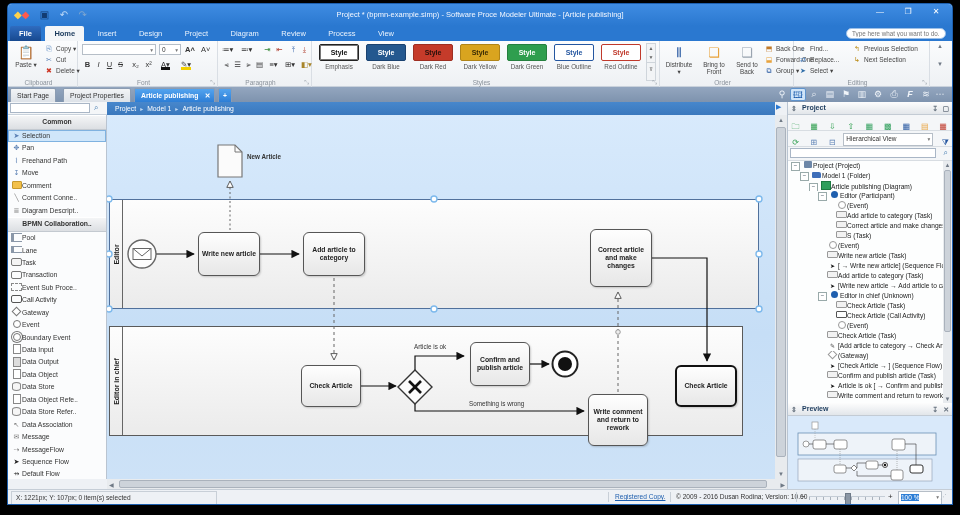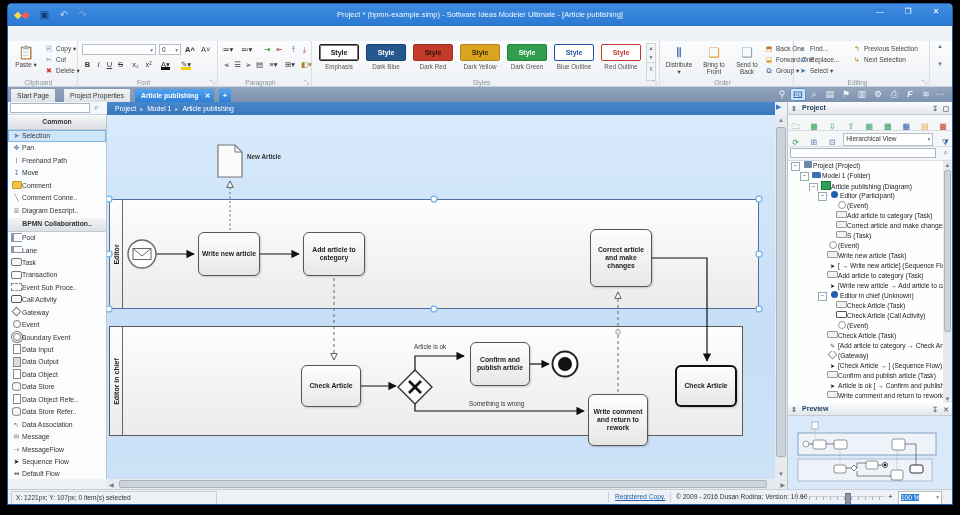--- a/index.html
+++ b/index.html
@@ -115,26 +115,38 @@
 </head>
 <body>
 
 <div id="win" class="r">
 
   <div id="titlebar" class="r">
     <span class="tb-ic" style="color:#ffd24d">◆<span style="color:#ff5a4d">◆</span></span>
     <span class="tb-ic" style="color:#123c72">▣</span>
     <span class="tb-ic" style="color:#bcd9f7">↶</span>
     <span class="tb-ic" style="color:#7ea6cf">↷</span>
-    <div id="title-text" class="r">Project * (bpmn-example.simp) - Software Ideas Modeler Ultimate - [Article publishing]</div>
+    <div id="title-text" class="r">Project * (bpmn-example.simp) - Software Proce Modeler Ultimate - [Article publishing]</div>
     <div class="r winbtn" style="right:58px">—</div>
     <div class="r winbtn" style="right:30px">❐</div>
     <div class="r winbtn" style="right:2px">✕</div>
   </div>
 
+  <div id="menurow" class="r">
+    <span class="mtab file">File</span>
+    <span class="mtab active">Home</span>
+    <span class="mtab">Insert</span>
+    <span class="mtab">Design</span>
+    <span class="mtab">Project</span>
+    <span class="mtab">Diagram</span>
+    <span class="mtab">Review</span>
+    <span class="mtab">Process</span>
+    <span class="mtab">View</span>
+    <input id="menusearch" class="r" placeholder="Type here what you want to do..." style="">
+  </div>
 
   <div id="ribbon" class="r">
 
     <div class="r rgroup" style="left:0;width:70px">
       <div class="r bigbtn" style="left:1px">
         <span class="bi" style="color:#d8762a">📋</span>
         <span>Paste</span> ▾
       </div>
       <div class="r smallbtn" style="left:36px;top:2px"><span class="si" style="color:#4a7ebb">⎘</span><span>Copy</span> ▾</div>
       <div class="r smallbtn" style="left:36px;top:13px"><span class="si" style="color:#5b80b4">✂</span><span>Cut</span></div>

